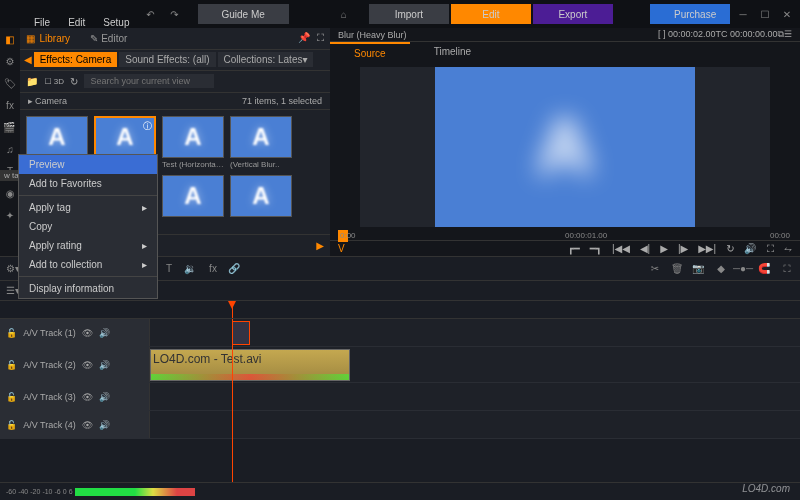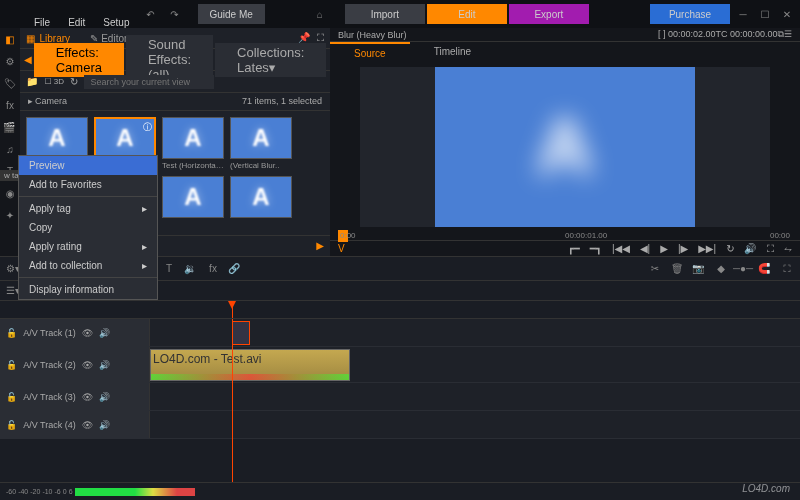--- a/index.html
+++ b/index.html
@@ -2,42 +2,42 @@
 <html><head>
 <meta charset="utf-8">
 <style>
 * { margin: 0; padding: 0; box-sizing: border-box; font-family: Arial, sans-serif; }
 body { background: #1a1d24; color: #aaa; font-size: 10px; overflow: hidden; width: 800px; height: 500px; }
 .titlebar { height: 28px; background: #0f1115; display: flex; align-items: center; padding: 0 4px; gap: 2px; }
 .titlebar .logo { width: 16px; height: 16px; background: radial-gradient(circle, #f5a #3cf #5f5 #fa3); border-radius: 50%; margin-right: 4px; }
 .titlebar .menu { color: #ccc; padding: 4px 8px; cursor: pointer; margin-top: 16px; }
 .titlebar .icon-btn { width: 22px; height: 22px; display: flex; align-items: center; justify-content: center; color: #888; cursor: pointer; }
 .titlebar .spacer { width: 8px; }
-.btn { padding: 4px 12px; border: none; color: #ccc; cursor: pointer; font-size: 10px; height: 20px; }
+.btn { padding: 4px 24px; border: none; color: #ccc; cursor: pointer; font-size: 10px; height: 20px; }
 .btn-dark { background: #3a3d44; }
 .btn-import { background: #3a3d44; width: 80px; }
 .btn-edit { background: #ff8800; width: 80px; }
-.btn-export { background: #a21caf; width: 80px; }
+.btn-export { background: #4c1d95; width: 80px; }
 .btn-purchase { background: #2a6dd4; width: 80px; }
 .titlebar .right { margin-left: auto; display: flex; gap: 4px; align-items: center; }
 .win-ctrl { width: 18px; height: 14px; color: #888; cursor: pointer; display: flex; align-items: center; justify-content: center; font-size: 10px; }
 
 .main { display: flex; height: 228px; }
 .left-strip { width: 20px; background: #14161b; display: flex; flex-direction: column; align-items: center; padding-top: 4px; gap: 8px; }
 .left-strip .tool { width: 14px; height: 14px; color: #888; cursor: pointer; display:flex; align-items:center; justify-content:center; }
 .left-strip .tool.active { color: #ff8800; }
 
 .library { width: 310px; background: #1e2128; display: flex; flex-direction: column; }
 .lib-header { height: 22px; display: flex; align-items: center; padding: 0 6px; gap: 8px; border-bottom: 1px solid #333; }
 .lib-tab { color: #ff8800; font-size: 10px; display: flex; align-items: center; gap: 4px; }
 .lib-tab2 { color: #999; font-size: 10px; margin-left: 12px; }
 .lib-header .icons-right { margin-left: auto; display: flex; gap: 6px; }
 
 .filter-bar { height: 22px; display: flex; align-items: center; gap: 2px; padding: 0 4px; border-bottom: 1px solid #333; }
-.filter-tab { background: #ff8800; color: #000; padding: 2px 22px; font-size: 13px; }
+.filter-tab { background: #ff8800; color: #000; padding: 2px 6px; font-size: 10px; }
 .filter-tab.inactive { background: #2a2d34; color: #aaa; }
 
 .search-bar { height: 22px; display: flex; align-items: center; gap: 6px; padding: 0 6px; border-bottom: 1px solid #333; }
 .search-bar input { background: #2a2d34; border: none; color: #888; padding: 2px 6px; font-size: 9px; width: 130px; }
 
 .cat-head { height: 18px; display: flex; align-items: center; justify-content: space-between; padding: 0 8px; font-size: 9px; border-bottom: 1px solid #333; }
 
 .thumbs { display: flex; flex-wrap: wrap; gap: 6px; padding: 6px; position: relative; }
 .thumb { width: 62px; }
 .thumb-img { width: 62px; height: 42px; background: #4a7fd4; border: 1px solid #555; position: relative; display: flex; align-items: center; justify-content: center; }

